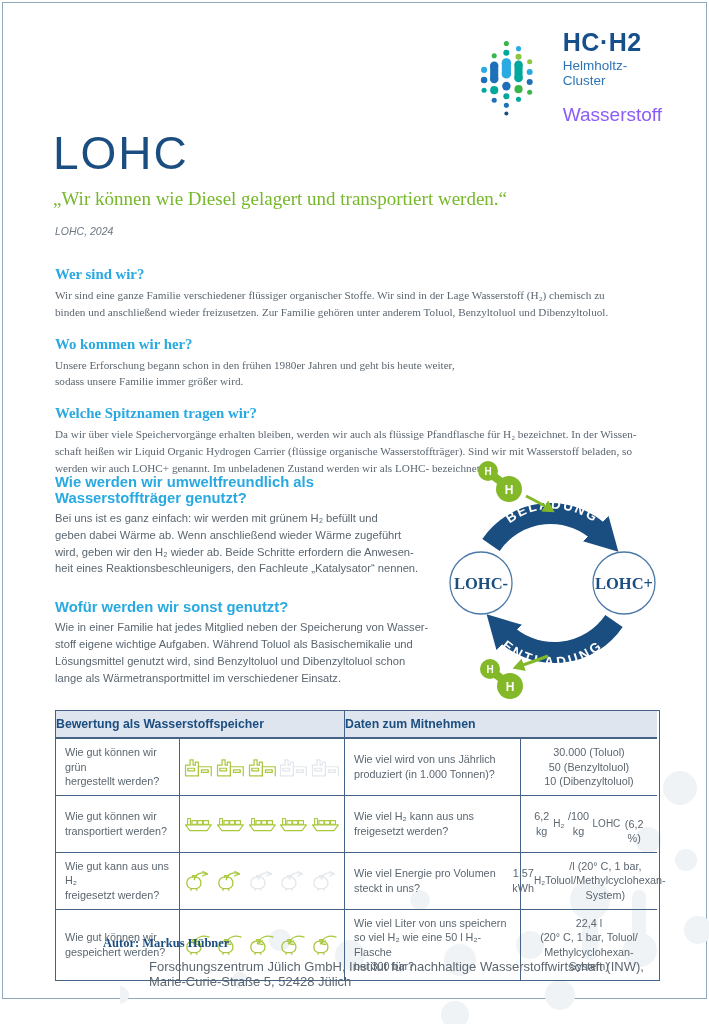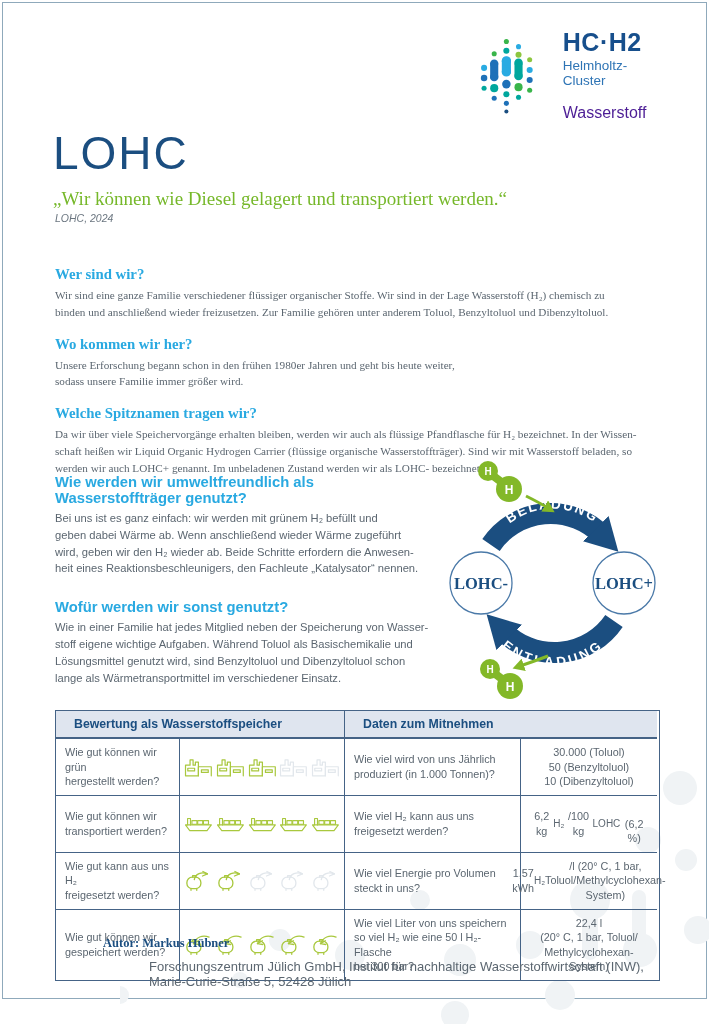--- a/index.html
+++ b/index.html
@@ -10,43 +10,43 @@
            border:1.5px solid #8fa9bb; background:#fff; }
   .layer { position:absolute; z-index:2; }
 
   
   .watermark { position:absolute; z-index:1; left:120px; top:740px; pointer-events:none; }
 
   
   .logo { left:478px; top:28px; width:190px; display:flex; align-items:center; gap:24px; }
   .logo-text .brand { font-size:25px; font-weight:700; color:#174f8c; letter-spacing:0.5px; }
   .logo-text .sub1 { font-size:13.5px; color:#2e74b5; margin-top:1px; }
-  .logo-text .sub2 { font-size:16px; color:#4c1d95;margin-top:16px; }
+  .logo-text .sub2 { font-size:19px; color:#8b5cf6;margin-top:16px; }
 
   
   .title { left:53px; top:126px; font-size:46px; font-weight:300; letter-spacing:2px; color:#1b4e80; }
   .quote { left:53px; top:188px; font-family:"Liberation Serif", serif; font-size:19px; color:#76b82a; }
-  .quote-src { left:55px; top:212px; font-size:10.5px; font-style:italic; color:#6b7680; }
+  .quote-src { left:55px; top:225px; font-size:10.5px; font-style:italic; color:#6b7680; }
 
   
   .sections-top { left:55px; top:266px; width:610px;font-family:Liberation Serif, serif; }
   .sections-left { left:55px; top:474px; width:400px; }
   .section { margin-bottom:15px; }
   .section h2 { font-size:14.8px; font-weight:700; color:#29a9e1; margin-bottom:4px; white-space:pre-line; }
   .section p  { font-size:11.2px; line-height:1.5; color:#5b6670; white-space:pre-line; }
   .sections-left .section { margin-bottom:22px; }
 
   
   .diagram { left:442px; top:450px; width:260px; height:256px; }
 
   
   .tbl { left:55px; top:710px; width:605px; border:1.6px solid #456386; display:grid;
          grid-template-columns:123px 165px 176px 137px; background:transparent; }
   .tbl .hcell { grid-column:span 2; background:#dfe5ef; color:#1b4e80; font-weight:700;
-                font-size:12.3px; padding:6px 18px; border-bottom:1px solid #456386; }
+                font-size:12.3px; padding:6px 0; border-bottom:1px solid #456386; }
   .tbl .hcell + .hcell { border-left:1px solid #456386; }
   .tbl .cell { font-size:10.8px; line-height:1.35; padding:6px 9px; display:flex; align-items:center; }
   .tbl .cell.c2, .tbl .cell.c3, .tbl .cell.c4 { border-left:1px solid #456386; }
   .tbl .rsep { border-top:1px solid #456386; }
   .tbl .cell.icons { justify-content:center; gap:3px; padding:4px 4px; }
   .tbl .cell.val { justify-content:center; text-align:center; }
   .tbl sub { font-size:10px; }
   .row1 { min-height:57px; } .row2 { min-height:43px; } .row3 { min-height:57px; } .row4 { min-height:62px; }
   .ricon { width:29px; height:23px; color:#a9c83e; }
   .ricon.inactive { color:#e2e7ec; }

